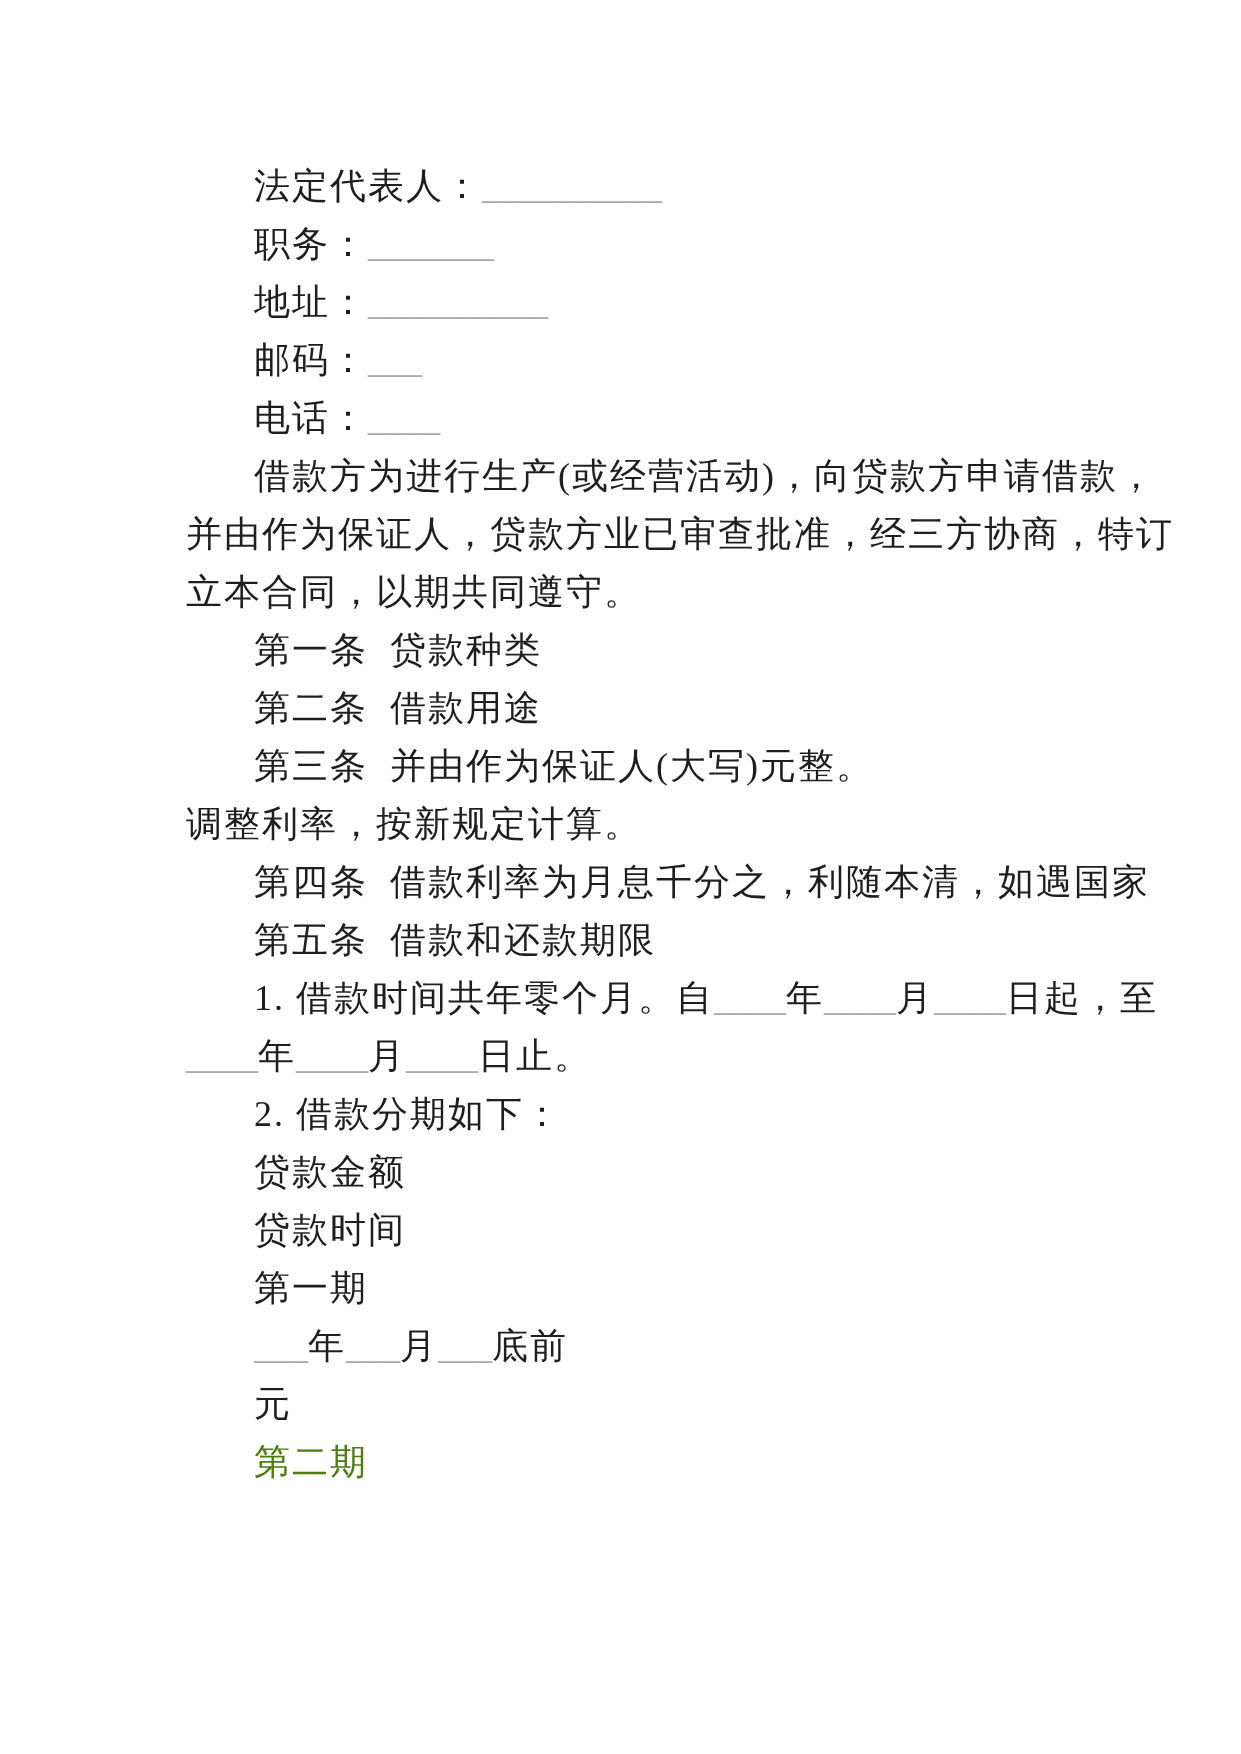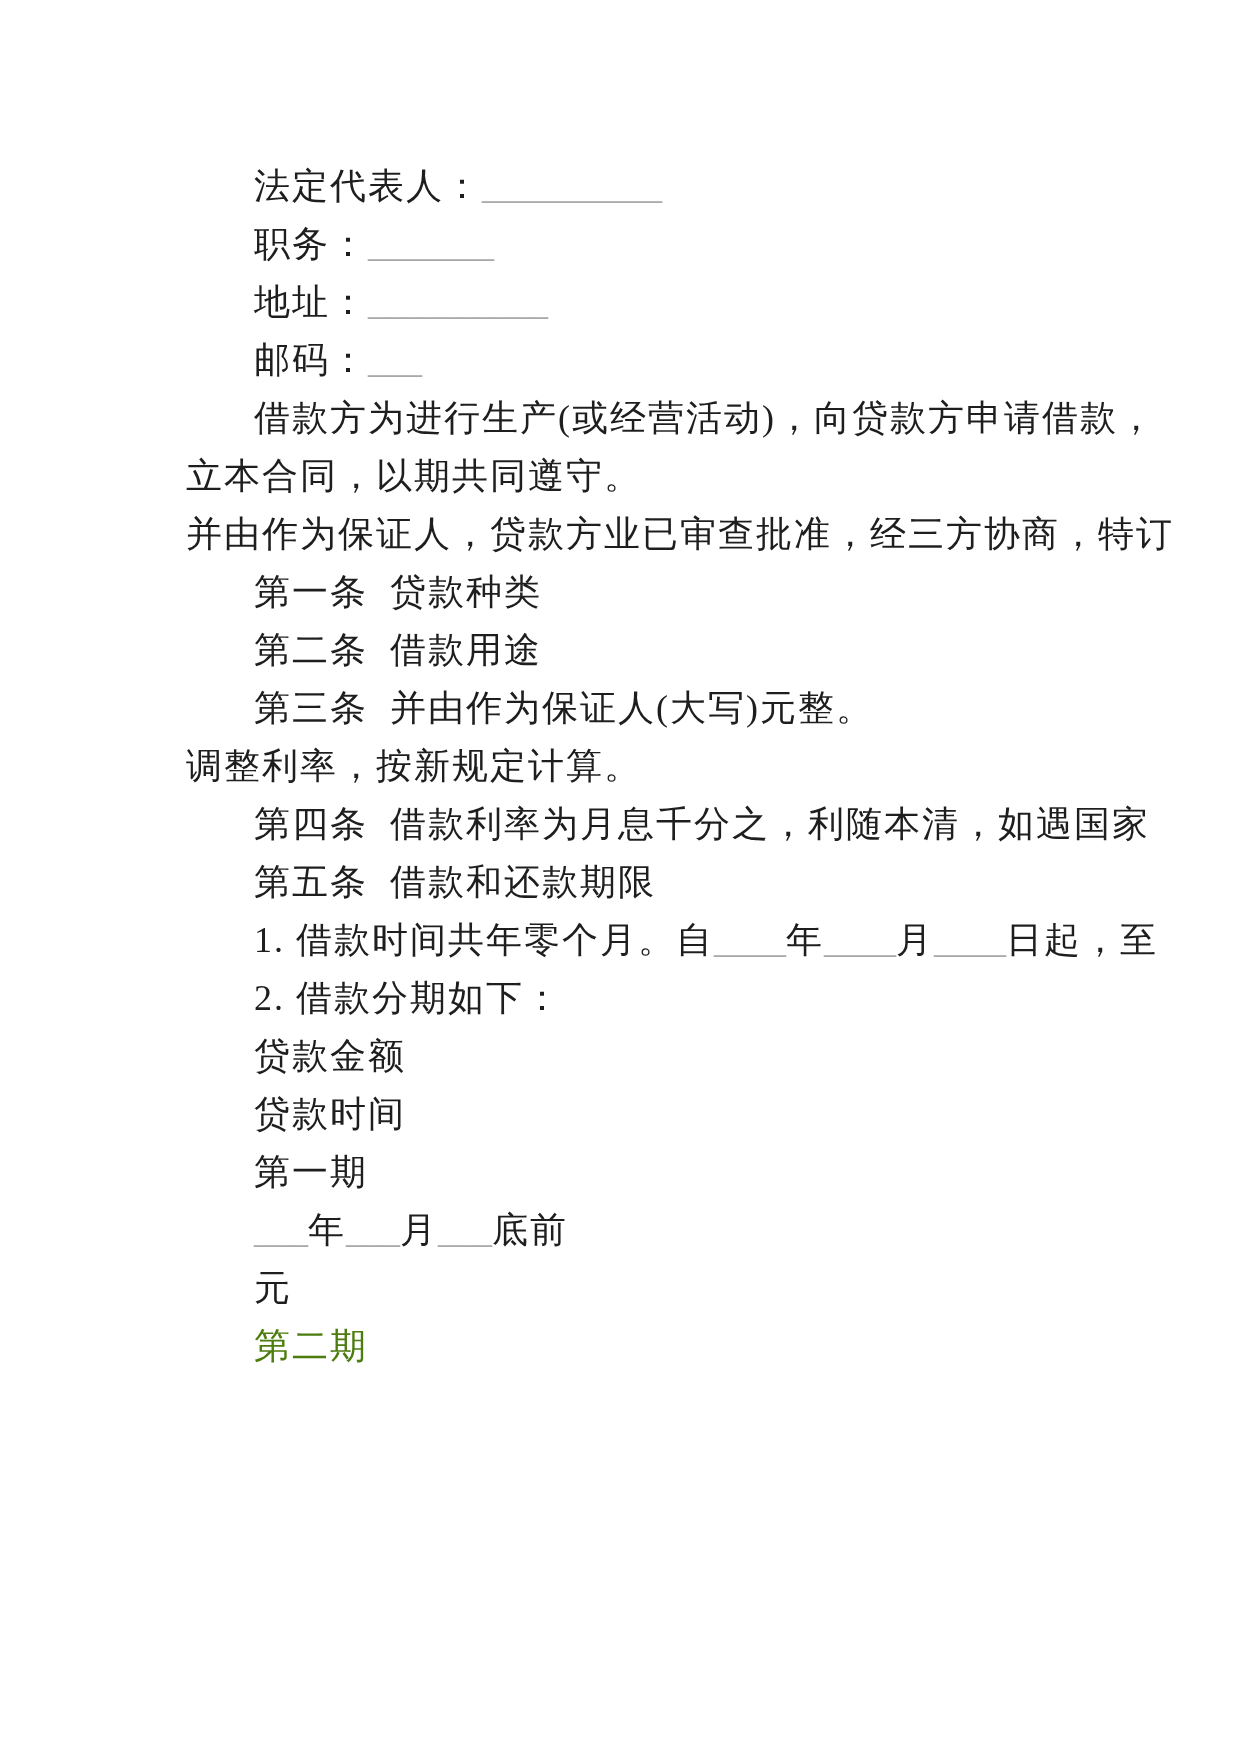--- a/index.html
+++ b/index.html
@@ -43,30 +43,32 @@
 </style>
 </head>
 <body style="background: rgb(255, 255, 255);">
 
 <div class="page">
   <div class="doc">
       <div class="line indent" style="color: rgb(30, 30, 30);">法定代表人：<span class="blank" style="color: rgb(169, 169, 169);">__________</span></div>
       <div class="line indent" style="color: rgb(30, 30, 30);">职务：<span class="blank" style="color: rgb(169, 169, 169);">_______</span></div>
       <div class="line indent" style="color: rgb(30, 30, 30);">地址：<span class="blank" style="color: rgb(169, 169, 169);">__________</span></div>
       <div class="line indent" style="color: rgb(30, 30, 30);">邮码：<span class="blank" style="color: rgb(169, 169, 169);">___</span></div>
+      <div class="line indent" style="color: rgb(30, 30, 30);">电话：<span class="blank" style="color: rgb(169, 169, 169);">____</span></div>
       <div class="line indent" style="color: rgb(30, 30, 30);">借款方为进行生产(或经营活动)，向贷款方申请借款，</div>
+      <div class="line" style="color: rgb(30, 30, 30);">并由作为保证人，贷款方业已审查批准，经三方协商，特订</div>
       <div class="line" style="color: rgb(30, 30, 30);">立本合同，以期共同遵守。</div>
-      <div class="line" style="color: rgb(30, 30, 30);">并由作为保证人，贷款方业已审查批准，经三方协商，特订</div>
       <div class="line indent" style="color: rgb(30, 30, 30);">第一条  贷款种类</div>
       <div class="line indent" style="color: rgb(30, 30, 30);">第二条  借款用途</div>
       <div class="line indent" style="color: rgb(30, 30, 30);">第三条  并由作为保证人(大写)元整。</div>
       <div class="line" style="color: rgb(30, 30, 30);">调整利率，按新规定计算。</div>
       <div class="line indent" style="color: rgb(30, 30, 30);">第四条  借款利率为月息千分之，利随本清，如遇国家</div>
       <div class="line indent" style="color: rgb(30, 30, 30);">第五条  借款和还款期限</div>
       <div class="line indent" style="color: rgb(30, 30, 30);">1. 借款时间共年零个月。自<span class="blank" style="color: rgb(169, 169, 169);">____</span>年<span class="blank" style="color: rgb(169, 169, 169);">____</span>月<span class="blank" style="color: rgb(169, 169, 169);">____</span>日起，至</div>
+      <div class="line" style="color: rgb(30, 30, 30);"><span class="blank" style="color: rgb(169, 169, 169);">____</span>年<span class="blank" style="color: rgb(169, 169, 169);">____</span>月<span class="blank" style="color: rgb(169, 169, 169);">____</span>日止。</div>
       <div class="line indent" style="color: rgb(30, 30, 30);">2. 借款分期如下：</div>
       <div class="line indent" style="color: rgb(30, 30, 30);">贷款金额</div>
       <div class="line indent" style="color: rgb(30, 30, 30);">贷款时间</div>
       <div class="line indent" style="color: rgb(30, 30, 30);">第一期</div>
       <div class="line indent" style="color: rgb(30, 30, 30);"><span class="blank" style="color: rgb(169, 169, 169);">___</span>年<span class="blank" style="color: rgb(169, 169, 169);">___</span>月<span class="blank" style="color: rgb(169, 169, 169);">___</span>底前</div>
       <div class="line indent" style="color: rgb(30, 30, 30);">元</div>
       <div class="line indent" style="color: #4d7c0f;">第二期</div>
     </div>
 </div>
 

